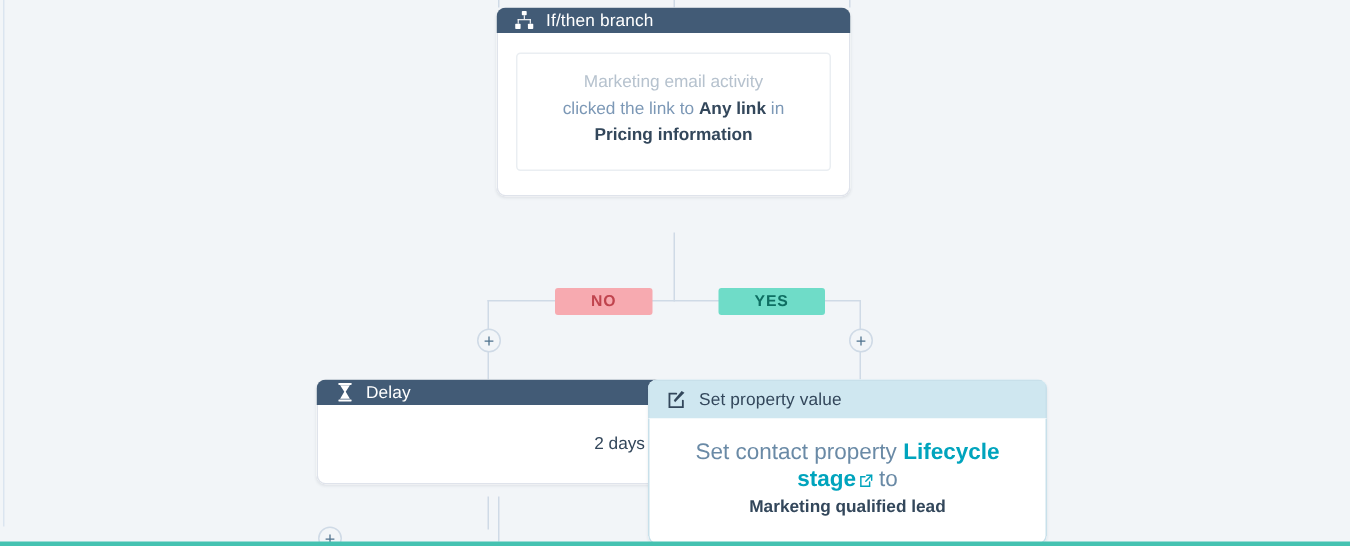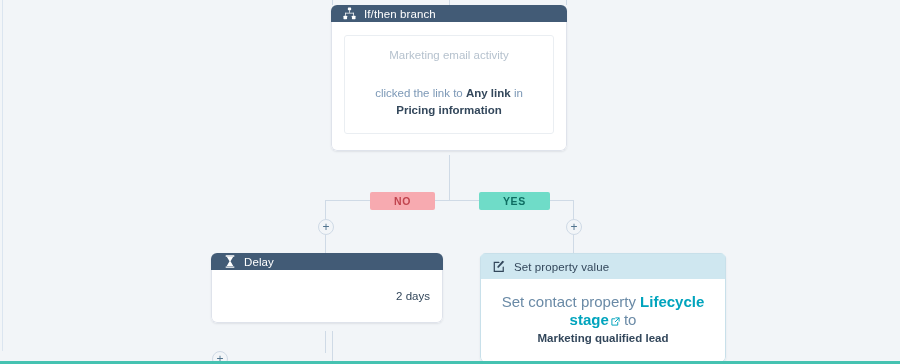--- a/index.html
+++ b/index.html
@@ -109,21 +109,21 @@
   }
   .condition-box {
     border: 1px solid #eaeef2;
     border-radius: 3px;
     padding: 13px 12px 14px;
     text-align: center;
   }
   .condition-title {
     color: #b6c2ce;
     font-size: 11.5px;
-    margin-bottom: 24px;
+    margin-bottom: 4px;
   }
   .condition-text {
     color: #33475b;
     font-size: 11.5px;
     line-height: 17px;
   }
   .condition-text .muted { color: #7c98b6; }
   .condition-text b { font-weight: bold; color: #33475b; }
 
   
@@ -175,23 +175,23 @@
     min-height: 44px;
     box-sizing: border-box;
   }
   .delay-value {
     color: #33475b;
     font-size: 11.5px;
   }
 
   
   #card-setprop {
-    left: 480px;
+    left: 432px;
     top: 253px;
-    width: 246px;
+    width: 266px;
   }
   #card-setprop .card-body {
     padding: 14px 14px 18px;
     text-align: center;
     border: 1px solid #c8e0ea;
     border-top: none;
     box-sizing: border-box;
   }
   #card-setprop .card-header.light {
     border: 1px solid #c8e0ea;

